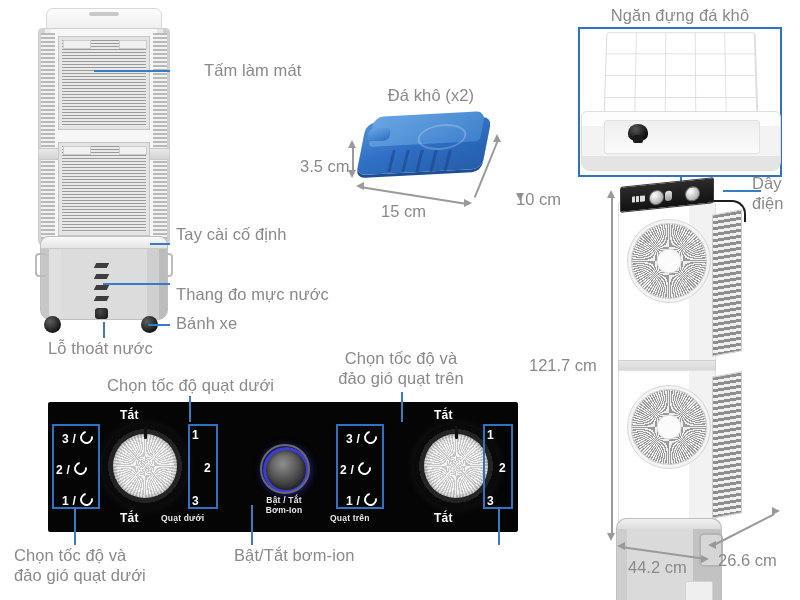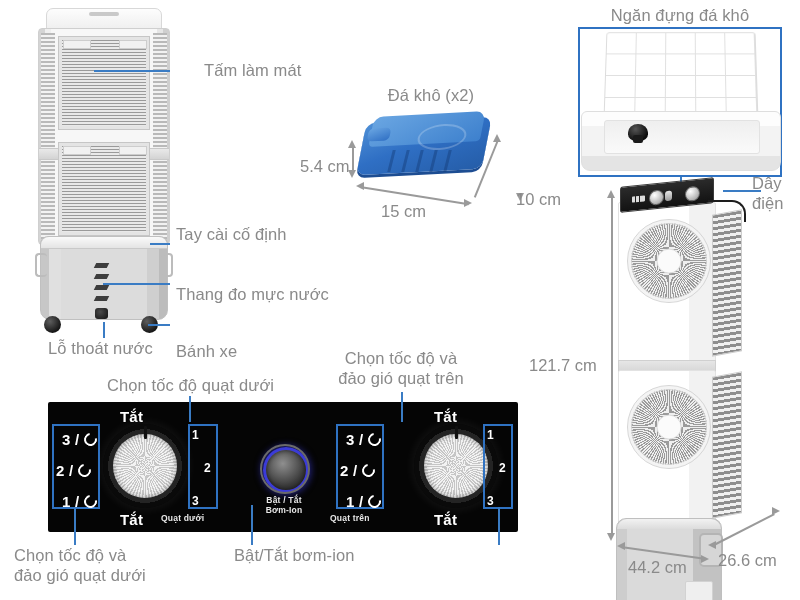--- a/index.html
+++ b/index.html
@@ -162,21 +162,21 @@
     background:#050505;border-radius:2px;}
   .cp-dial{position:absolute;width:84px;height:84px;border-radius:50%;
     background:radial-gradient(circle at 50% 50%,#0d0d0d 0 48%,#242424 48% 62%,#0a0a0a 62% 100%);
     box-shadow:0 0 9px 3px rgba(255,255,255,.05);}
   .cp-dial-inner{position:absolute;left:10px;top:10px;width:64px;height:64px;border-radius:50%;
     background:
       repeating-conic-gradient(from 0deg,#f3f3f3 0 3deg,#c6c6c6 3deg 6deg);
     box-shadow:inset 0 0 6px rgba(0,0,0,.35);}
   .cp-dial-mark{position:absolute;left:50%;top:2px;width:3px;height:13px;margin-left:-1.5px;
     background:#111;border-radius:1px;}
-  .cp-txt{position:absolute;color:#ffffff;font-weight:bold;font-size:15px;letter-spacing:.2px;}
+  .cp-txt{position:absolute;color:#ffffff;font-weight:bold;font-size:12px;letter-spacing:.2px;}
   .cp-txt.sm{font-size:8px;font-weight:bold;color:#e8e8e8;}
   .cp-num{position:absolute;color:#fff;font-weight:bold;font-size:12px;}
   .cp-ion{position:absolute;width:40px;height:40px;border-radius:50%;
     background:radial-gradient(circle at 42% 34%,#8f8f8f,#3c3c3c 62%,#1a1a1a);
     border:3px solid #3b3bd8;box-shadow:0 0 7px 2px rgba(60,60,230,.55),inset 0 0 5px rgba(0,0,0,.6);}
   .cp-ion-ring{position:absolute;left:-6px;top:-6px;width:46px;height:46px;border-radius:50%;
     border:2px solid #6a6a6a;}
   .swirl{display:inline-block;width:9px;height:9px;border:2px solid #fff;border-radius:50%;
     border-top-color:transparent;transform:rotate(35deg);vertical-align:-1px;}
 </style>
@@ -215,40 +215,40 @@
   <div class="lead-h" style="left:94px;top:70px;width:76px;"></div>
   <div class="abs callout" style="left:176px;top:60px;margin-left:28px;">Tấm làm mát</div>
 
   <div class="lead-h" style="left:150px;top:243px;width:20px;"></div>
   <div class="abs callout" style="left:176px;top:224px;">Tay cài cố định</div>
 
   <div class="lead-h" style="left:103px;top:283px;width:67px;"></div>
   <div class="abs callout" style="left:176px;top:270px;margin-top:14px;">Thang đo mực nước</div>
 
   <div class="lead-h" style="left:148px;top:324px;width:22px;"></div>
-  <div class="abs callout" style="left:176px;top:313px;margin-top:28px;">Bánh xe</div>
+  <div class="abs callout" style="left:176px;top:313px;">Bánh xe</div>
 
   <div class="lead-v" style="left:103px;top:322px;height:16px;"></div>
   <div class="abs callout" style="left:48px;top:338px;">Lỗ thoát nước</div>
 
   <div class="abs callout center" style="left:336px;top:85px;width:190px;">Đá khô (x2)</div>
 
   <div class="ice-wrap">
     <div class="ice-main"></div>
     <div class="ice-top"></div>
     <div class="ice-nub"></div>
     <div class="ice-oval"></div>
     <div class="ice-ridge" style="left:34px;"></div>
     <div class="ice-ridge" style="left:48px;"></div>
     <div class="ice-ridge" style="left:62px;"></div>
     <div class="ice-ridge" style="left:76px;"></div>
     <div class="ice-ridge" style="left:90px;"></div>
   </div>
 
-  <div class="abs dim-text" style="left:300px;top:157px;">5.4 cm</div>
+  <div class="abs dim-text" style="left:300px;top:157px;">3.5 cm</div>
   <div class="arrow-line arrow-v" style="left:352px;top:146px;height:26px;"></div>
   <div class="av u" style="left:348px;top:140px;"></div>
   <div class="av d" style="left:348px;top:170px;"></div>
 
   <div class="arrow-line arrow-h" style="left:360px;top:186px;width:110px;transform:rotate(9deg);transform-origin:left center;"></div>
   <div class="ah l" style="left:356px;top:182px;"></div>
   <div class="ah r" style="left:464px;top:199px;"></div>
   <div class="abs dim-text" style="left:381px;top:202px;">15 cm</div>
 
   <div class="arrow-line arrow-v" style="left:497px;top:140px;height:62px;transform:rotate(22deg);transform-origin:top center;"></div>

